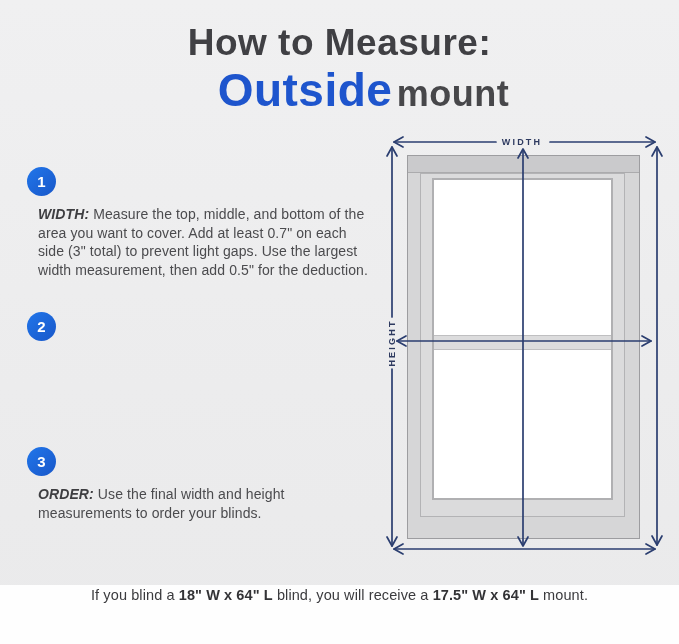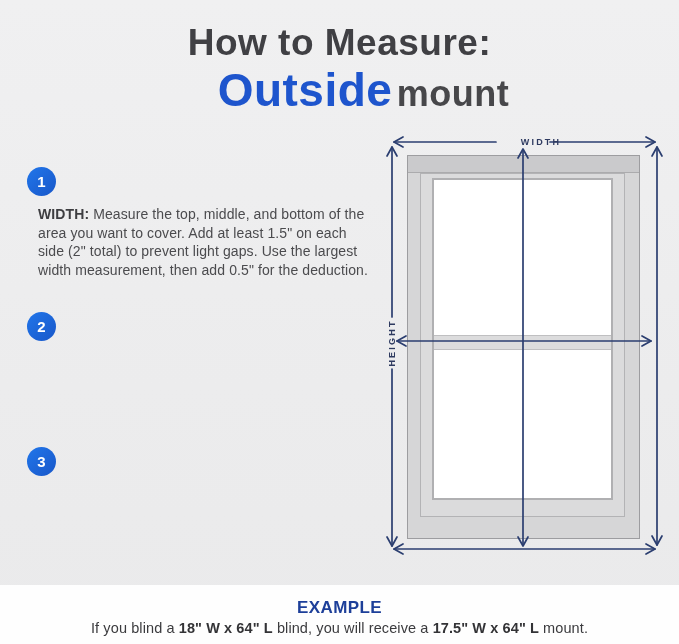--- a/index.html
+++ b/index.html
@@ -15,37 +15,37 @@
   .suf{font-size:36px;font-weight:bold;color:#47474a;letter-spacing:.5px;}
 
   
   .step{position:absolute;left:27px;width:352px;}
   .badge{width:29px;height:29px;border-radius:50%;
          background:linear-gradient(135deg,#2176ea 0%,#1857c9 100%);
          color:#fff;font-size:15px;font-weight:bold;
          display:flex;align-items:center;justify-content:center;}
   .step p{margin:9px 0 0 11px;width:338px;font-size:14px;line-height:18.6px;
           color:#4b4b4e;letter-spacing:.1px;}
-  .step p b{color:#3e3e41;}
+  .step p b{color:#3e3e41;font-style:italic;}
 
   
   .arrows{position:absolute;inset:0;width:679px;height:644px;pointer-events:none;}
   .win{position:absolute;left:407px;top:155px;width:231px;height:382px;
        background:#d6d6d7;border:1px solid #9d9da0;box-sizing:content-box;}
   .win-head{position:absolute;left:0;top:0;right:0;height:16px;
             background:#cacacc;border-bottom:1px solid #ababad;}
   .win-open{position:absolute;left:12px;top:17px;width:205px;height:344px;
             background:#dbdbdc;border:1px solid #b3b3b5;box-sizing:border-box;}
   .sash{position:absolute;left:11px;top:4px;width:181px;height:322px;
         background:#ffffff;border:2px solid #b0b0b2;box-sizing:border-box;}
   .rail{position:absolute;left:0;right:0;top:155px;height:13px;
         background:#dcdcdd;border-top:1px solid #bfbfc1;border-bottom:1px solid #bfbfc1;}
   .dim-label{position:absolute;color:#2e3a60;font-size:9px;font-weight:bold;
              letter-spacing:2.2px;white-space:nowrap;}
-  .w-label{left:541px;top:142px;transform:translate(-50%,-50%);text-align:center;}
+  .w-label{left:522px;top:142px;transform:translate(-50%,-50%);text-align:center;}
   .h-label{left:392px;top:343px;transform:translate(-50%,-50%) rotate(-90deg);}
 
   
   .footer{position:absolute;left:0;top:585px;width:679px;height:59px;
           background:#fefefe;text-align:center;}
   .ex-h{margin-top:13px;font-size:17px;font-weight:bold;color:#1d3f99;letter-spacing:.4px;}
   .ex-t{margin:2px 0 0 0;font-size:14.5px;color:#3b3b3e;letter-spacing:.1px;}
   .ex-t b{color:#333336;}
 </style>
 </head>
@@ -57,27 +57,28 @@
     <div class="t1">How to Measure:</div>
     <div class="t2">
       <span class="hl">Outside</span>
       <span class="suf">mount</span>
     </div>
   </header>
 
   <section>
     <div class="step" style="top:167px">
       <div class="badge">1</div>
-      <p><b>WIDTH:</b> <span>Measure the top, middle, and bottom of the area you want to cover. Add at least 1.5" on each side (2" total) to prevent light gaps. Use the largest width measurement, then add 0.5" for the deduction.</span></p>
+      <p><b>WIDTH:</b> <span>Measure the top, middle, and bottom of the area you want to cover. Add at least 0.7" on each side (3" total) to prevent light gaps. Use the largest width measurement, then add 0.5" for the deduction.</span></p>
     </div>
     <div class="step" style="top:312px">
       <div class="badge">2</div>
     </div>
     <div class="step" style="top:447px">
       <div class="badge">3</div>
+      <p><b>ORDER:</b> <span>Use the final width and height measurements to order your blinds.</span></p>
     </div>
   </section>
 
   <div>
     <div class="win">
       <div class="win-head"></div>
       <div class="win-open">
         <div class="sash">
           <div class="rail"></div>
         </div>
@@ -113,17 +114,16 @@
         <polyline points="518,158 523,149 528,158"></polyline>
         <polyline points="518,537 523,546 528,537"></polyline>
       </g>
     </svg>
 
     <div class="dim-label w-label">WIDTH</div>
     <div class="dim-label h-label">HEIGHT</div>
   </div>
 
   <footer class="footer">
-    <div class="ex-h">EXAMPLE</div>
     <p class="ex-t"><span>If you blind a </span><b>18" W x 64" L</b><span> blind, you will receive a </span><b>17.5" W x 64" L</b><span> mount.</span></p>
   </footer>
 
 </div>
 
 </body></html>

